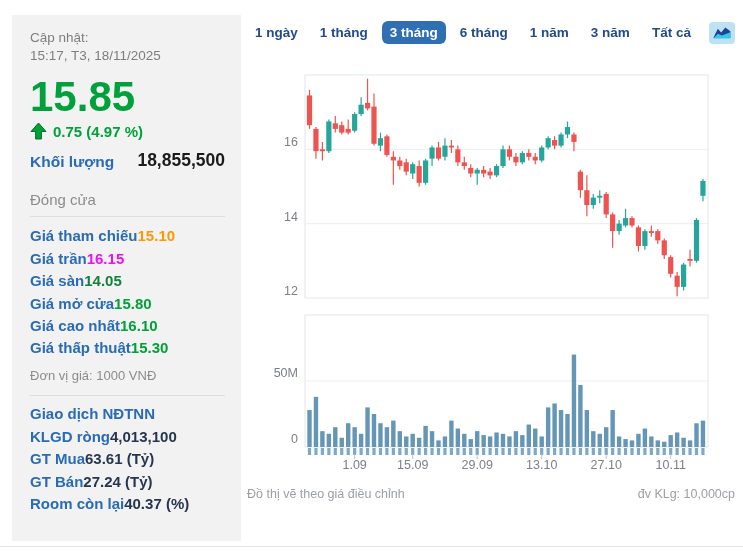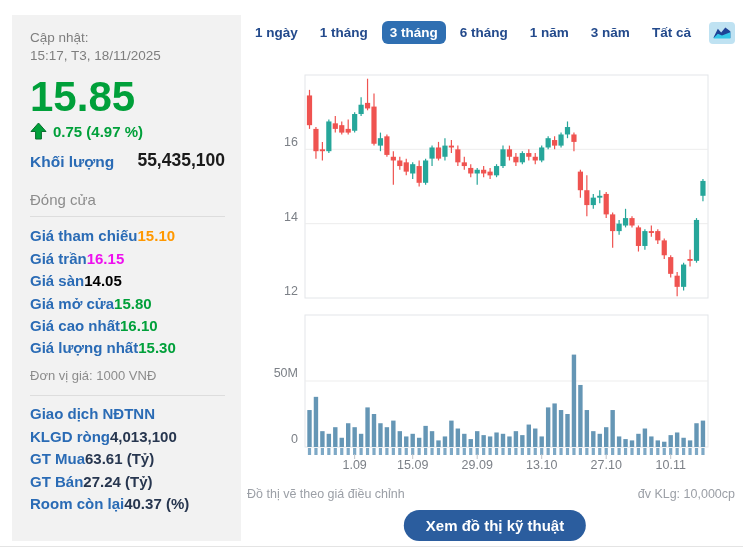--- a/index.html
+++ b/index.html
@@ -61,48 +61,48 @@
     <div class="chg-row">
       <span class="arrow">
         <svg width="17" height="17" viewBox="0 0 14 14">
             <path d="M7 0 L13.2 7 H9.4 V13.2 H4.6 V7 H0.8 Z" fill="#00a03a" stroke="#066b2b" stroke-width="0.8"></path>
           </svg>
       </span>
       <span class="chg-txt">0.75 (4.97 %)</span>
     </div>
     <div class="vol-row">
       <span class="vol-lbl">Khối lượng</span>
-      <span class="vol-val">55,435,100</span>
+      <span class="vol-val">18,855,500</span>
     </div>
     <div class="close-lbl">Đóng cửa</div>
     <div class="divider"></div>
 
     <div class="rows">
       <div class="row">
         <span class="lbl">Giá tham chiếu</span>
         <span class="val js-prow" style="color: rgb(255, 152, 0);">15.10</span>
       </div>
       <div class="row">
         <span class="lbl">Giá trần</span>
         <span class="val js-prow" style="color: rgb(238, 16, 238);">16.15</span>
       </div>
       <div class="row">
         <span class="lbl">Giá sàn</span>
-        <span class="val js-prow" style="color: #000000;">14.05</span>
+        <span class="val js-prow" style="color: #15803d;">14.05</span>
       </div>
       <div class="row">
         <span class="lbl">Giá mở cửa</span>
         <span class="val js-prow" style="color: rgb(0, 160, 58);">15.80</span>
       </div>
       <div class="row">
         <span class="lbl">Giá cao nhất</span>
         <span class="val js-prow" style="color: rgb(0, 160, 58);">16.10</span>
       </div>
       <div class="row">
-        <span class="lbl">Giá lượng nhất</span>
+        <span class="lbl">Giá thấp thuật</span>
         <span class="val js-prow" style="color: rgb(0, 160, 58);">15.30</span>
       </div>
     </div>
 
     <div class="unit-note">Đơn vị giá: 1000 VNĐ</div>
     <div class="divider2"></div>
     <div class="f-header">Giao dịch NĐTNN</div>
 
     <div class="rows f-rows">
       <div class="row">
@@ -411,17 +411,16 @@
           <text x="289.70000000000005" y="407" text-anchor="middle" fill="#7c8087" font-size="12.5">13.10</text>
           <line x1="354.2" y1="392" x2="354.2" y2="397" stroke="#c0c3c7"></line>
           <text x="354.2" y="407" text-anchor="middle" fill="#7c8087" font-size="12.5">27.10</text>
           <line x1="418.7" y1="392" x2="418.7" y2="397" stroke="#c0c3c7"></line>
           <text x="418.7" y="407" text-anchor="middle" fill="#7c8087" font-size="12.5">10.11</text>
         </svg>
     </div>
 
     <div class="fnote-l">Đồ thị vẽ theo giá điều chỉnh</div>
     <div class="fnote-r">đv KLg: 10,000cp</div>
-    <button class="tech-btn">Xem đồ thị kỹ thuật</button>
   </section>
 
   <div class="bottom-divider"></div>
 </div>
 
 </body></html>

